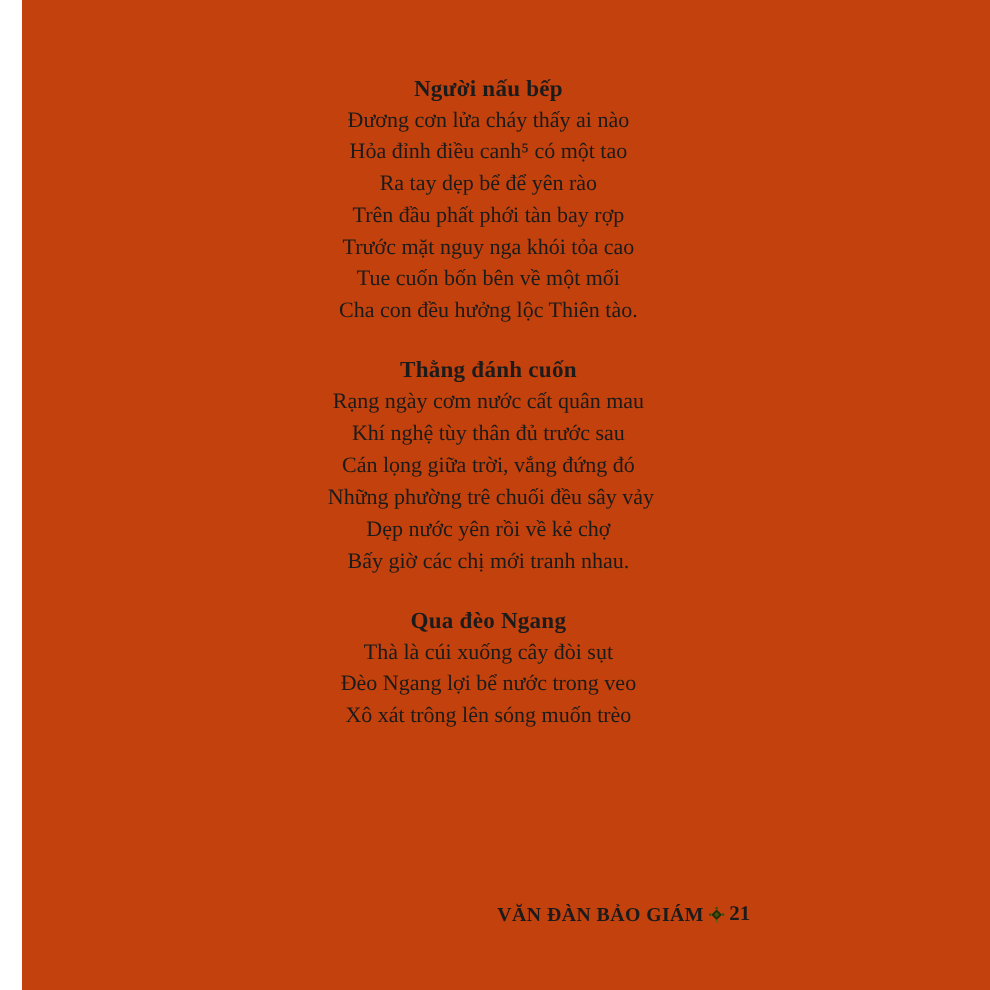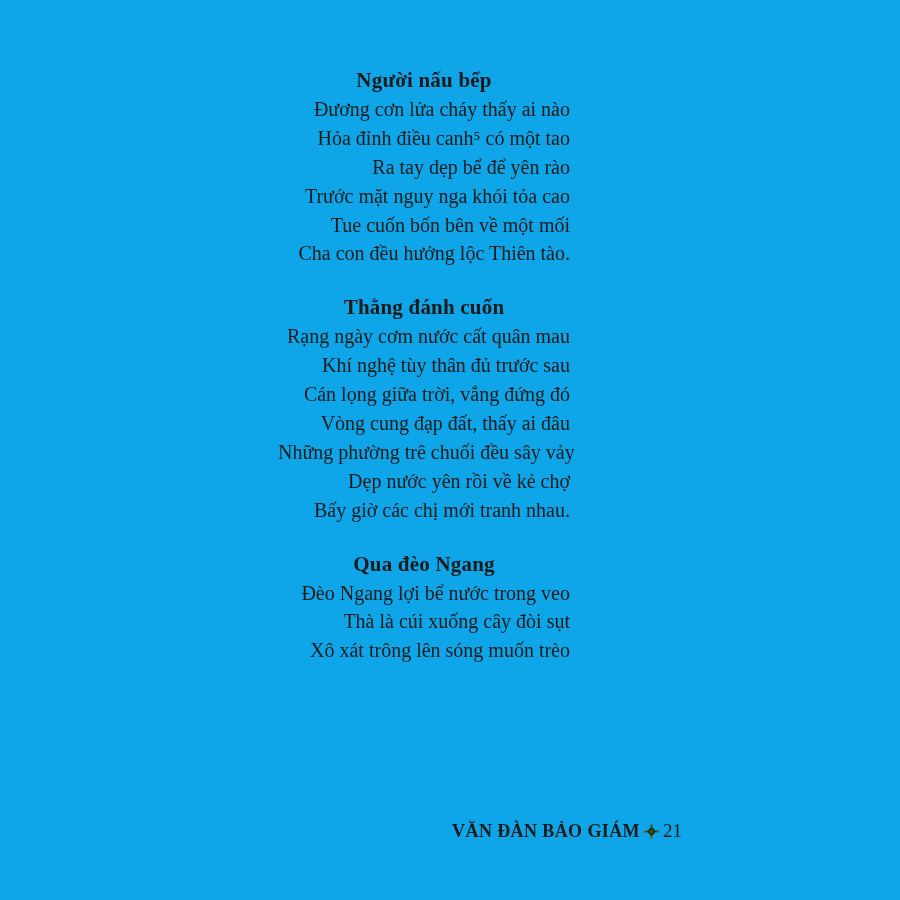--- a/index.html
+++ b/index.html
@@ -11,21 +11,22 @@
     height: 900px;
     background: #ffffff;
     position: relative;
     overflow: hidden;
     font-family: "Liberation Serif", "DejaVu Serif", serif;
     color: #1b1b1b;
   }
   .page {
     position: absolute;
     inset: 0;
-    background: #0ea5e9;
+    background: #c2410c;
+    margin-left: 20px;
   }
   .content {
     position: absolute;
     left: 278px;
     top: 0;
     width: 292px;
     padding-top: 66px;
   }
   .poem + .poem {
     margin-top: 25px;
@@ -35,21 +36,21 @@
     font-size: 21px;
     font-weight: bold;
     text-align: center;
     line-height: 28.9px;
     letter-spacing: 0.2px;
   }
   .poem-line {
     font-size: 20px;
     line-height: 28.9px;
     white-space: nowrap;
-    text-align: right;
+    text-align: center;
   }
   .footer {
     position: absolute;
     top: 820px;
     right: 218px;
     display: flex;
     align-items: center;
     gap: 4px;
   }
   .footer-title {
@@ -64,52 +65,52 @@
     justify-content: center;
     width: 15px;
     height: 15px;
   }
   .footer-ornament svg {
     width: 15px;
     height: 15px;
   }
   .footer-page-number {
     font-size: 19px;
-    font-weight: normal;
+    font-weight: bold;
   }
 </style>
 </head>
 <body>
 
 <div class="page">
 
   <main class="content" id="poems-container">
       <section class="poem">
         <h2 class="poem-title">Người nấu bếp</h2>
         <div class="poem-line">Đương cơn lửa cháy thấy ai nào</div>
         <div class="poem-line">Hỏa đỉnh điều canh⁵ có một tao</div>
         <div class="poem-line">Ra tay dẹp bể để yên rào</div>
+        <div class="poem-line">Trên đầu phất phới tàn bay rợp</div>
         <div class="poem-line">Trước mặt nguy nga khói tỏa cao</div>
         <div class="poem-line">Tue cuốn bốn bên về một mối</div>
         <div class="poem-line">Cha con đều hưởng lộc Thiên tào.</div>
       </section>
       <section class="poem">
         <h2 class="poem-title">Thằng đánh cuốn</h2>
         <div class="poem-line">Rạng ngày cơm nước cất quân mau</div>
         <div class="poem-line">Khí nghệ tùy thân đủ trước sau</div>
         <div class="poem-line">Cán lọng giữa trời, vắng đứng đó</div>
-        <div class="poem-line">Vòng cung đạp đất, thấy ai đâu</div>
         <div class="poem-line">Những phường trê chuối đều sây vảy</div>
         <div class="poem-line">Dẹp nước yên rồi về kẻ chợ</div>
         <div class="poem-line">Bấy giờ các chị mới tranh nhau.</div>
       </section>
       <section class="poem">
         <h2 class="poem-title">Qua đèo Ngang</h2>
+        <div class="poem-line">Thà là cúi xuống cây đòi sụt</div>
         <div class="poem-line">Đèo Ngang lợi bể nước trong veo</div>
-        <div class="poem-line">Thà là cúi xuống cây đòi sụt</div>
         <div class="poem-line">Xô xát trông lên sóng muốn trèo</div>
       </section>
     </main>
 
   <footer class="footer">
     <span class="footer-title">VĂN ĐÀN BẢO GIÁM</span>
     <span class="footer-ornament">
       <svg viewBox="0 0 20 20" aria-hidden="true">
         <g>
           <rect x="5.5" y="5.5" width="9" height="9" transform="rotate(45 10 10)" fill="#1f2a08"></rect>

